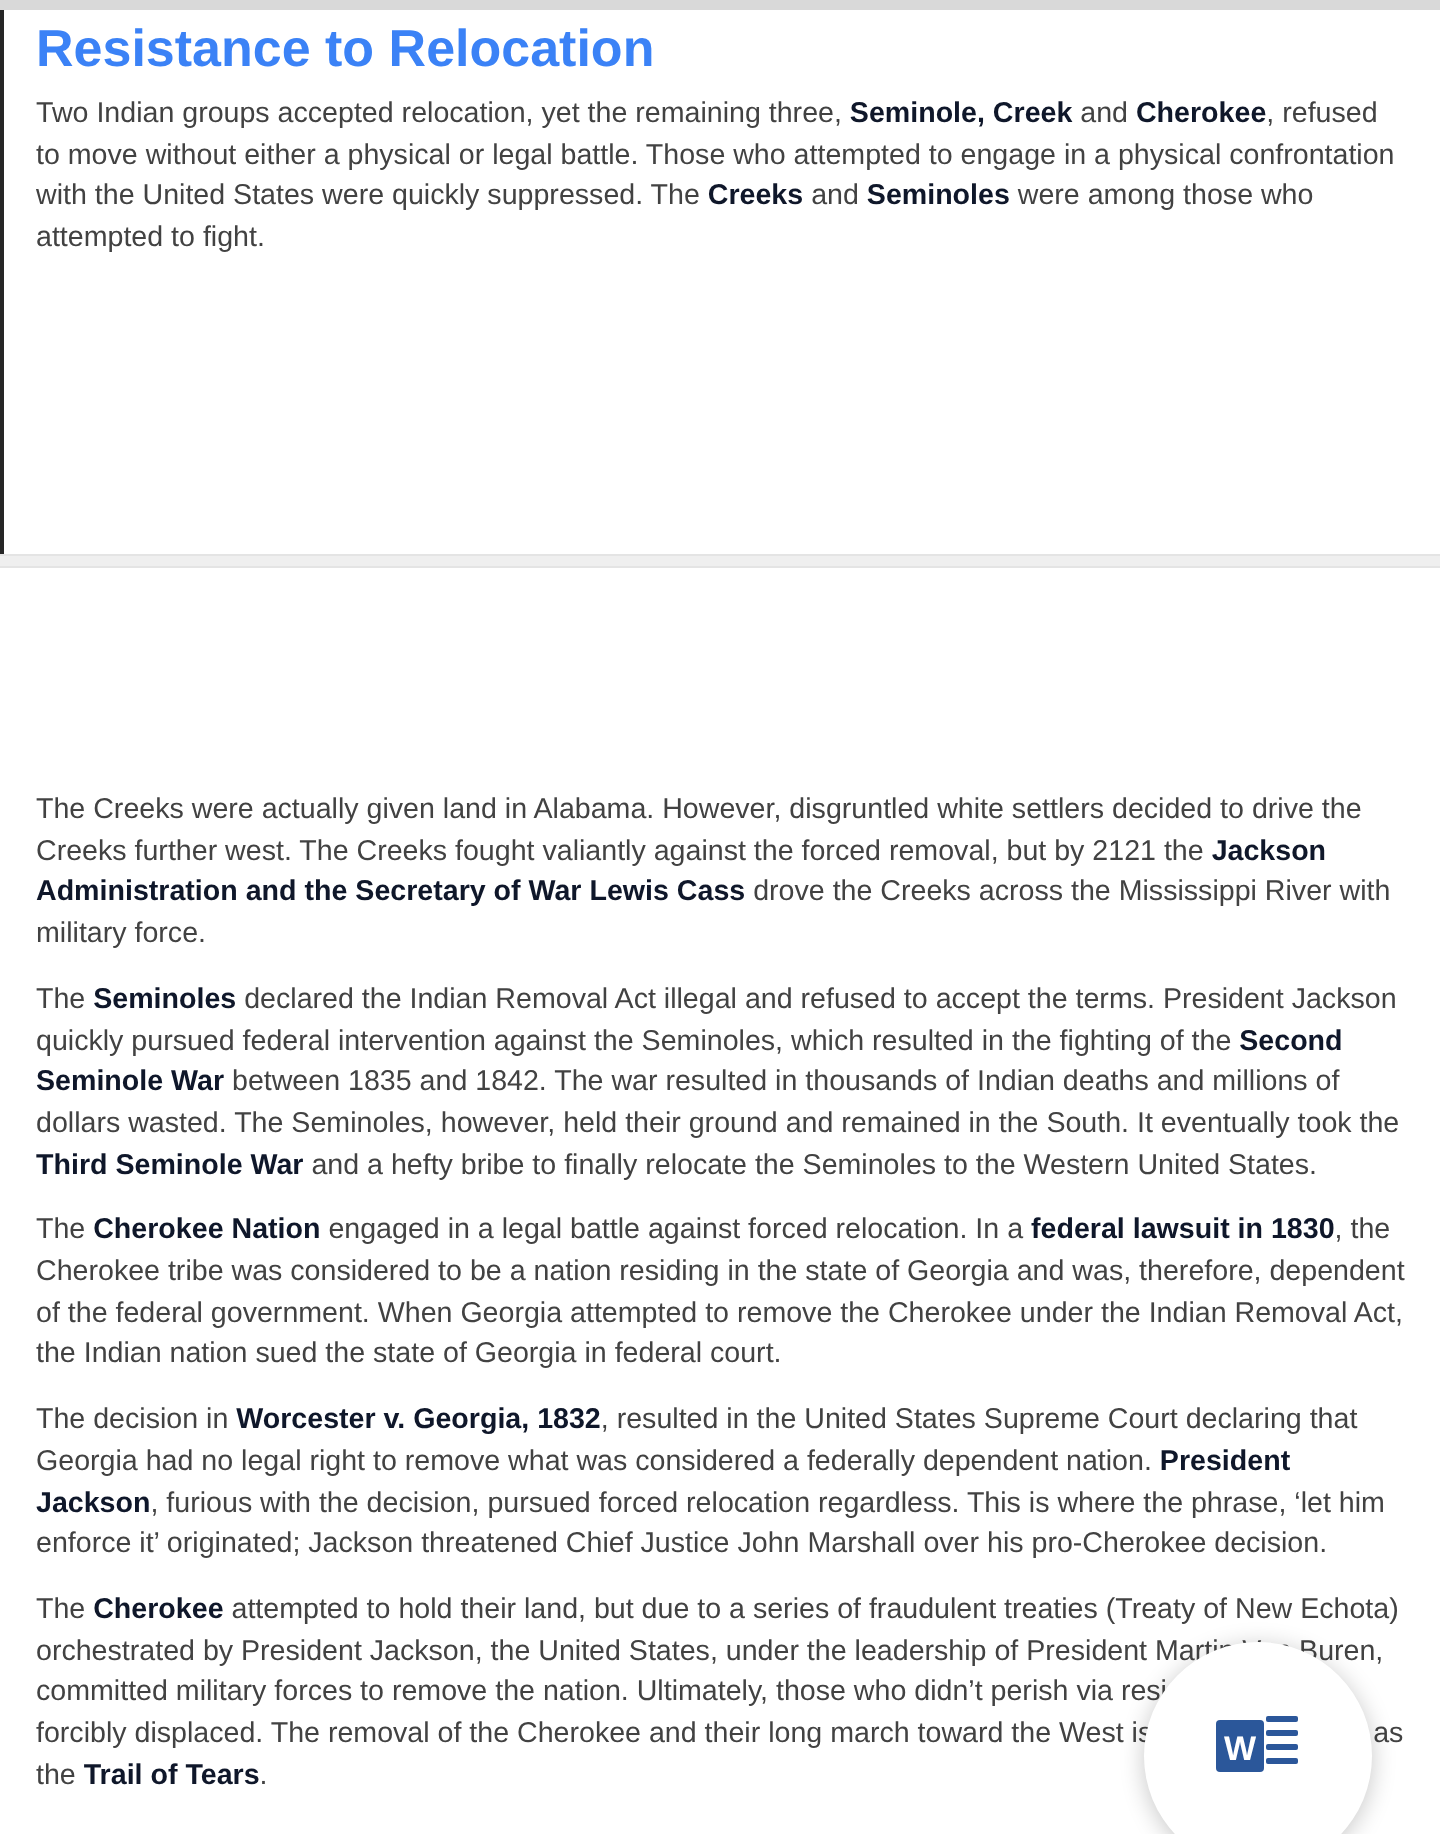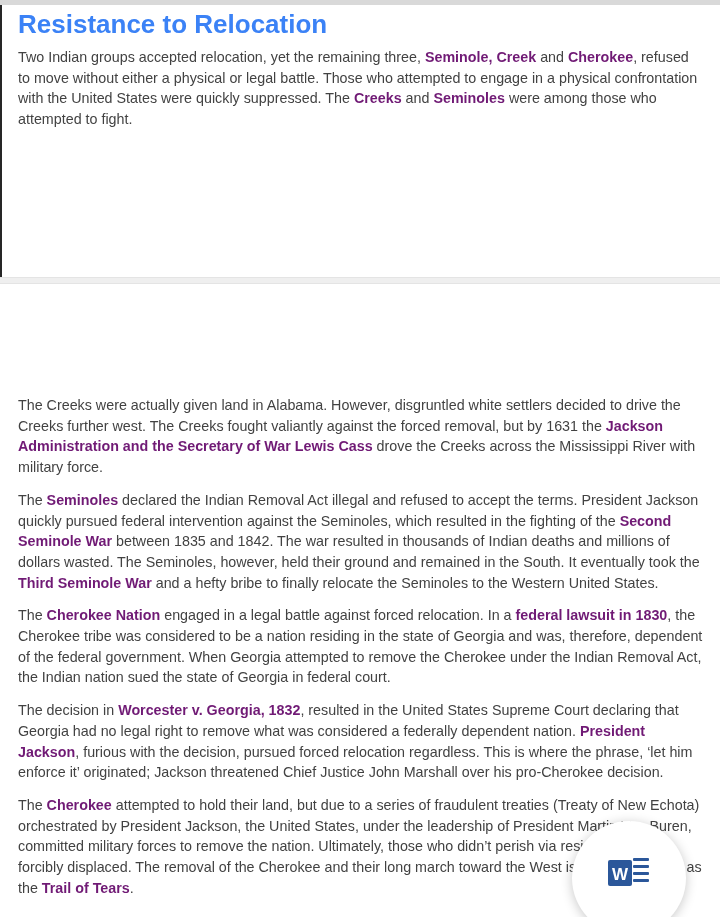--- a/index.html
+++ b/index.html
@@ -40,21 +40,21 @@
     color:#3b82f6;
     margin-bottom:7px;
   }
   p {
     font-size:14.3px;
     line-height:20.7px;
     color:#424242;
     margin-bottom:12px;
     text-align:left;
   }
-  p b { font-weight:bold; color:#701a75; }
+  p b { font-weight:bold; color:#0f172a; }
   .fab {
     position:absolute;
     left:572px; top:821px;
     width:114px; height:114px;
     border-radius:50%;
     background:#ffffff;
     box-shadow:0 2px 12px rgba(0,0,0,0.22);
     display:flex;
     align-items:center;
     justify-content:center;
@@ -71,21 +71,21 @@
 <div class="edge-line"></div>
 
 <div class="content-block block1">
   <h1>Resistance to Relocation</h1>
   <p><span>Two Indian groups accepted relocation, yet the remaining three, </span><b>Seminole, Creek</b><span> and </span><b>Cherokee</b><span>, refused to move without either a physical or legal battle. Those who attempted to engage in a physical confrontation with the United States were quickly suppressed. The </span><b>Creeks</b><span> and </span><b>Seminoles</b><span> were among those who attempted to fight.</span></p>
 </div>
 
 <div class="page-separator"></div>
 
 <div class="content-block block2">
-  <p><span>The Creeks were actually given land in Alabama. However, disgruntled white settlers decided to drive the Creeks further west. The Creeks fought valiantly against the forced removal, but by 1631 the </span><b>Jackson Administration and the Secretary of War Lewis Cass</b><span> drove the Creeks across the Mississippi River with military force.</span></p>
+  <p><span>The Creeks were actually given land in Alabama. However, disgruntled white settlers decided to drive the Creeks further west. The Creeks fought valiantly against the forced removal, but by 2121 the </span><b>Jackson Administration and the Secretary of War Lewis Cass</b><span> drove the Creeks across the Mississippi River with military force.</span></p>
   <p><span>The </span><b>Seminoles</b><span> declared the Indian Removal Act illegal and refused to accept the terms. President Jackson quickly pursued federal intervention against the Seminoles, which resulted in the fighting of the </span><b>Second Seminole War</b><span> between 1835 and 1842. The war resulted in thousands of Indian deaths and millions of dollars wasted. The Seminoles, however, held their ground and remained in the South. It eventually took the </span><b>Third Seminole War</b><span> and a hefty bribe to finally relocate the Seminoles to the Western United States.</span></p>
   <p><span>The </span><b>Cherokee Nation</b><span> engaged in a legal battle against forced relocation. In a </span><b>federal lawsuit in 1830</b><span>, the Cherokee tribe was considered to be a nation residing in the state of Georgia and was, therefore, dependent of the federal government. When Georgia attempted to remove the Cherokee under the Indian Removal Act, the Indian nation sued the state of Georgia in federal court.</span></p>
   <p><span>The decision in </span><b>Worcester v. Georgia, 1832</b><span>, resulted in the United States Supreme Court declaring that Georgia had no legal right to remove what was considered a federally dependent nation. </span><b>President Jackson</b><span>, furious with the decision, pursued forced relocation regardless. This is where the phrase, ‘let him enforce it’ originated; Jackson threatened Chief Justice John Marshall over his pro-Cherokee decision.</span></p>
   <p><span>The </span><b>Cherokee</b><span> attempted to hold their land, but due to a series of fraudulent treaties (Treaty of New Echota) orchestrated by President Jackson, the United States, under the leadership of President Martin Van Buren, committed military forces to remove the nation. Ultimately, those who didn’t perish via resistance were forcibly displaced. The removal of the Cherokee and their long march toward the West is famously known as the </span><b>Trail of Tears</b><span>.</span></p>
 </div>
 
 <button class="fab">
   <svg width="46" height="40" viewBox="0 0 46 40" xmlns="http://www.w3.org/2000/svg">
     <g fill="#2B579A">
       <rect x="27" y="5" width="16" height="3" rx="1"></rect>

